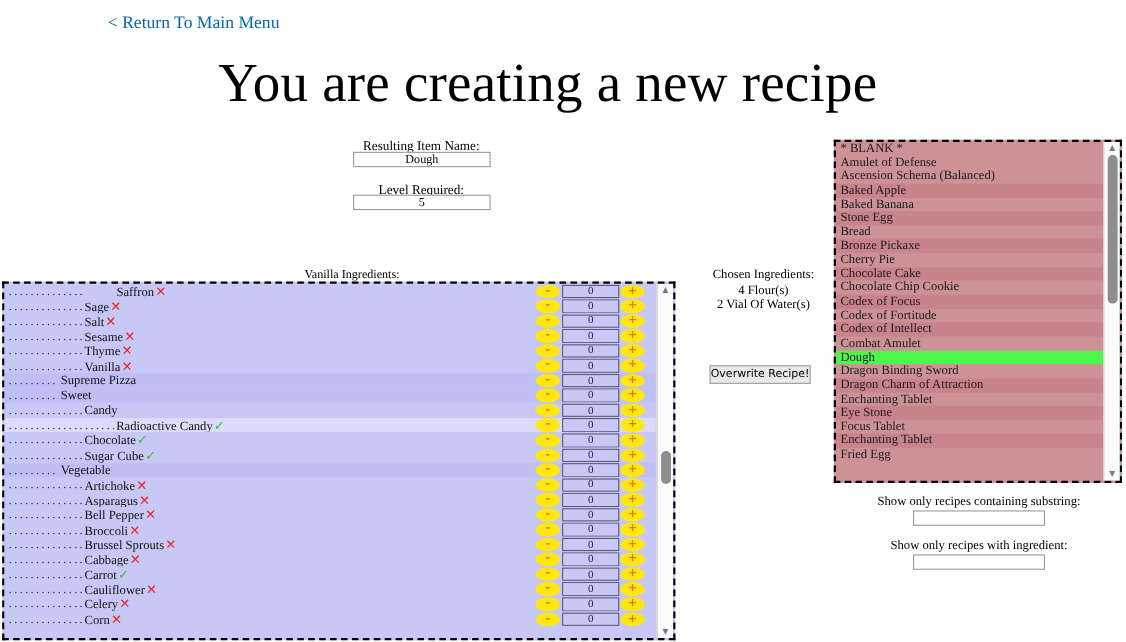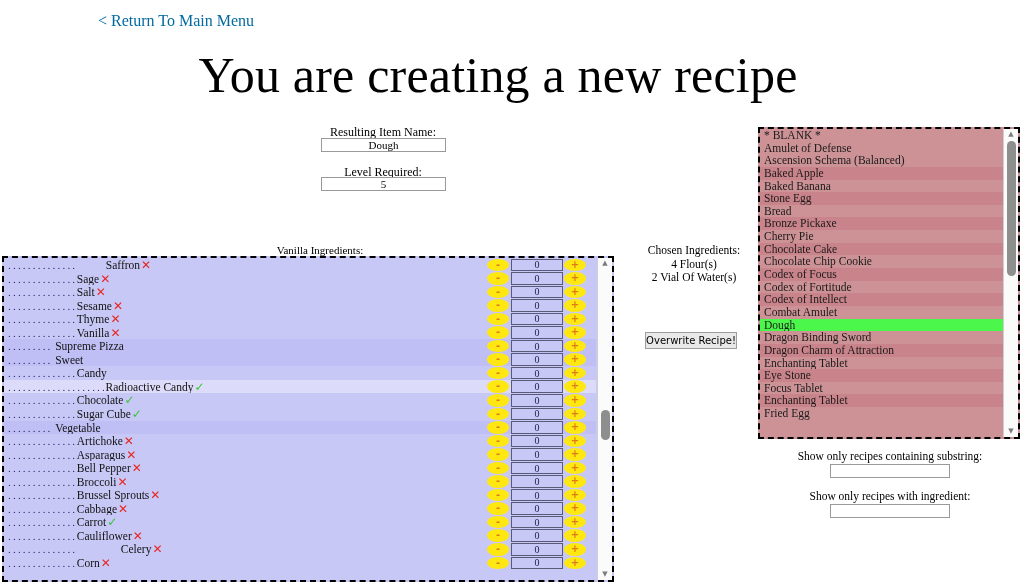--- a/index.html
+++ b/index.html
@@ -351,21 +351,21 @@
       </div>
       <div class="ing-row" style="background: rgb(200, 200, 247);">
         <span class="ing-lead" style="width: 66.8px;">........................................</span>
         <span class="ing-name" style="left: 72.8px;">Cauliflower<span class="mark no">✕</span></span>
         <div class="spin spin-btn spin-minus">-</div>
         <input class="spin spin-val" value="0" style="">
         <div class="spin spin-btn spin-plus">+</div>
       </div>
       <div class="ing-row" style="background: rgb(200, 200, 247);">
         <span class="ing-lead" style="width: 66.8px;">........................................</span>
-        <span class="ing-name" style="left: 72.8px; margin-left: 44px;">Celery<span class="mark no">✕</span></span>
+        <span class="ing-name" style="left: 72.8px;">Celery<span class="mark no">✕</span></span>
         <div class="spin spin-btn spin-minus">-</div>
         <input class="spin spin-val" value="0" style="">
         <div class="spin spin-btn spin-plus">+</div>
       </div>
       <div class="ing-row" style="background: rgb(200, 200, 247);">
         <span class="ing-lead" style="width: 66.8px;">........................................</span>
         <span class="ing-name" style="left: 72.8px;">Corn<span class="mark no">✕</span></span>
         <div class="spin spin-btn spin-minus">-</div>
         <input class="spin spin-val" value="0" style="">
         <div class="spin spin-btn spin-plus">+</div>

